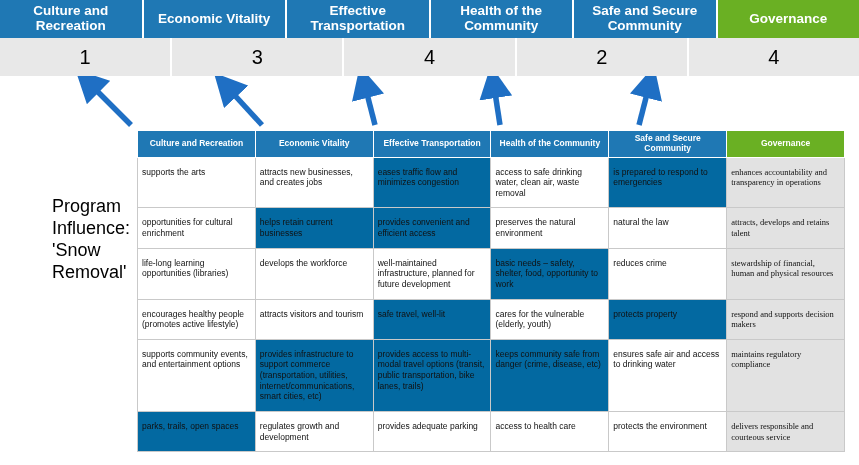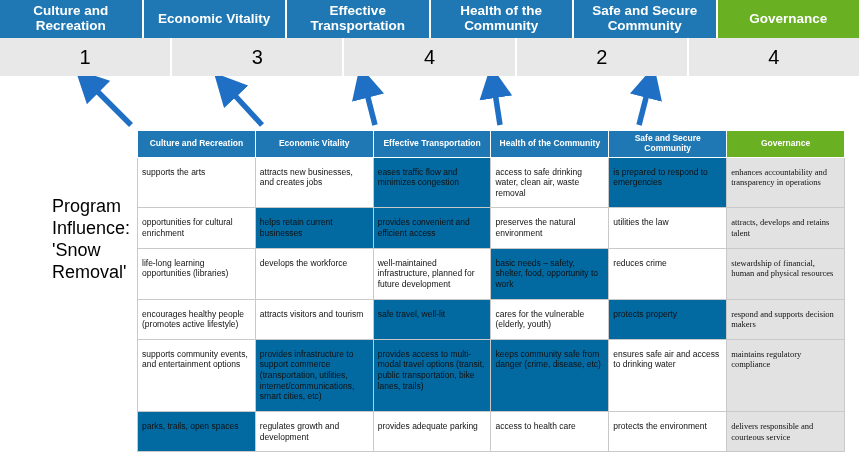--- a/index.html
+++ b/index.html
@@ -185,21 +185,21 @@
         <td class="hl">eases traffic flow and minimizes congestion</td>
         <td>access to safe drinking water, clean air, waste removal</td>
         <td class="hl">is prepared to respond to emergencies</td>
         <td class="gray">enhances accountability and transparency in operations</td>
       </tr>
       <tr>
         <td>opportunities for cultural enrichment</td>
         <td class="hl">helps retain current businesses</td>
         <td class="hl">provides convenient and efficient access</td>
         <td>preserves the natural environment</td>
-        <td>utilities the law</td>
+        <td>natural the law</td>
         <td class="gray">attracts, develops and retains talent</td>
       </tr>
       <tr>
         <td>life-long learning opportunities (libraries)</td>
         <td>develops the workforce</td>
         <td>well-maintained infrastructure, planned for future development</td>
         <td class="hl">basic needs – safety, shelter, food, opportunity to work</td>
         <td>reduces crime</td>
         <td class="gray">stewardship of financial, human and physical resources</td>
       </tr>

